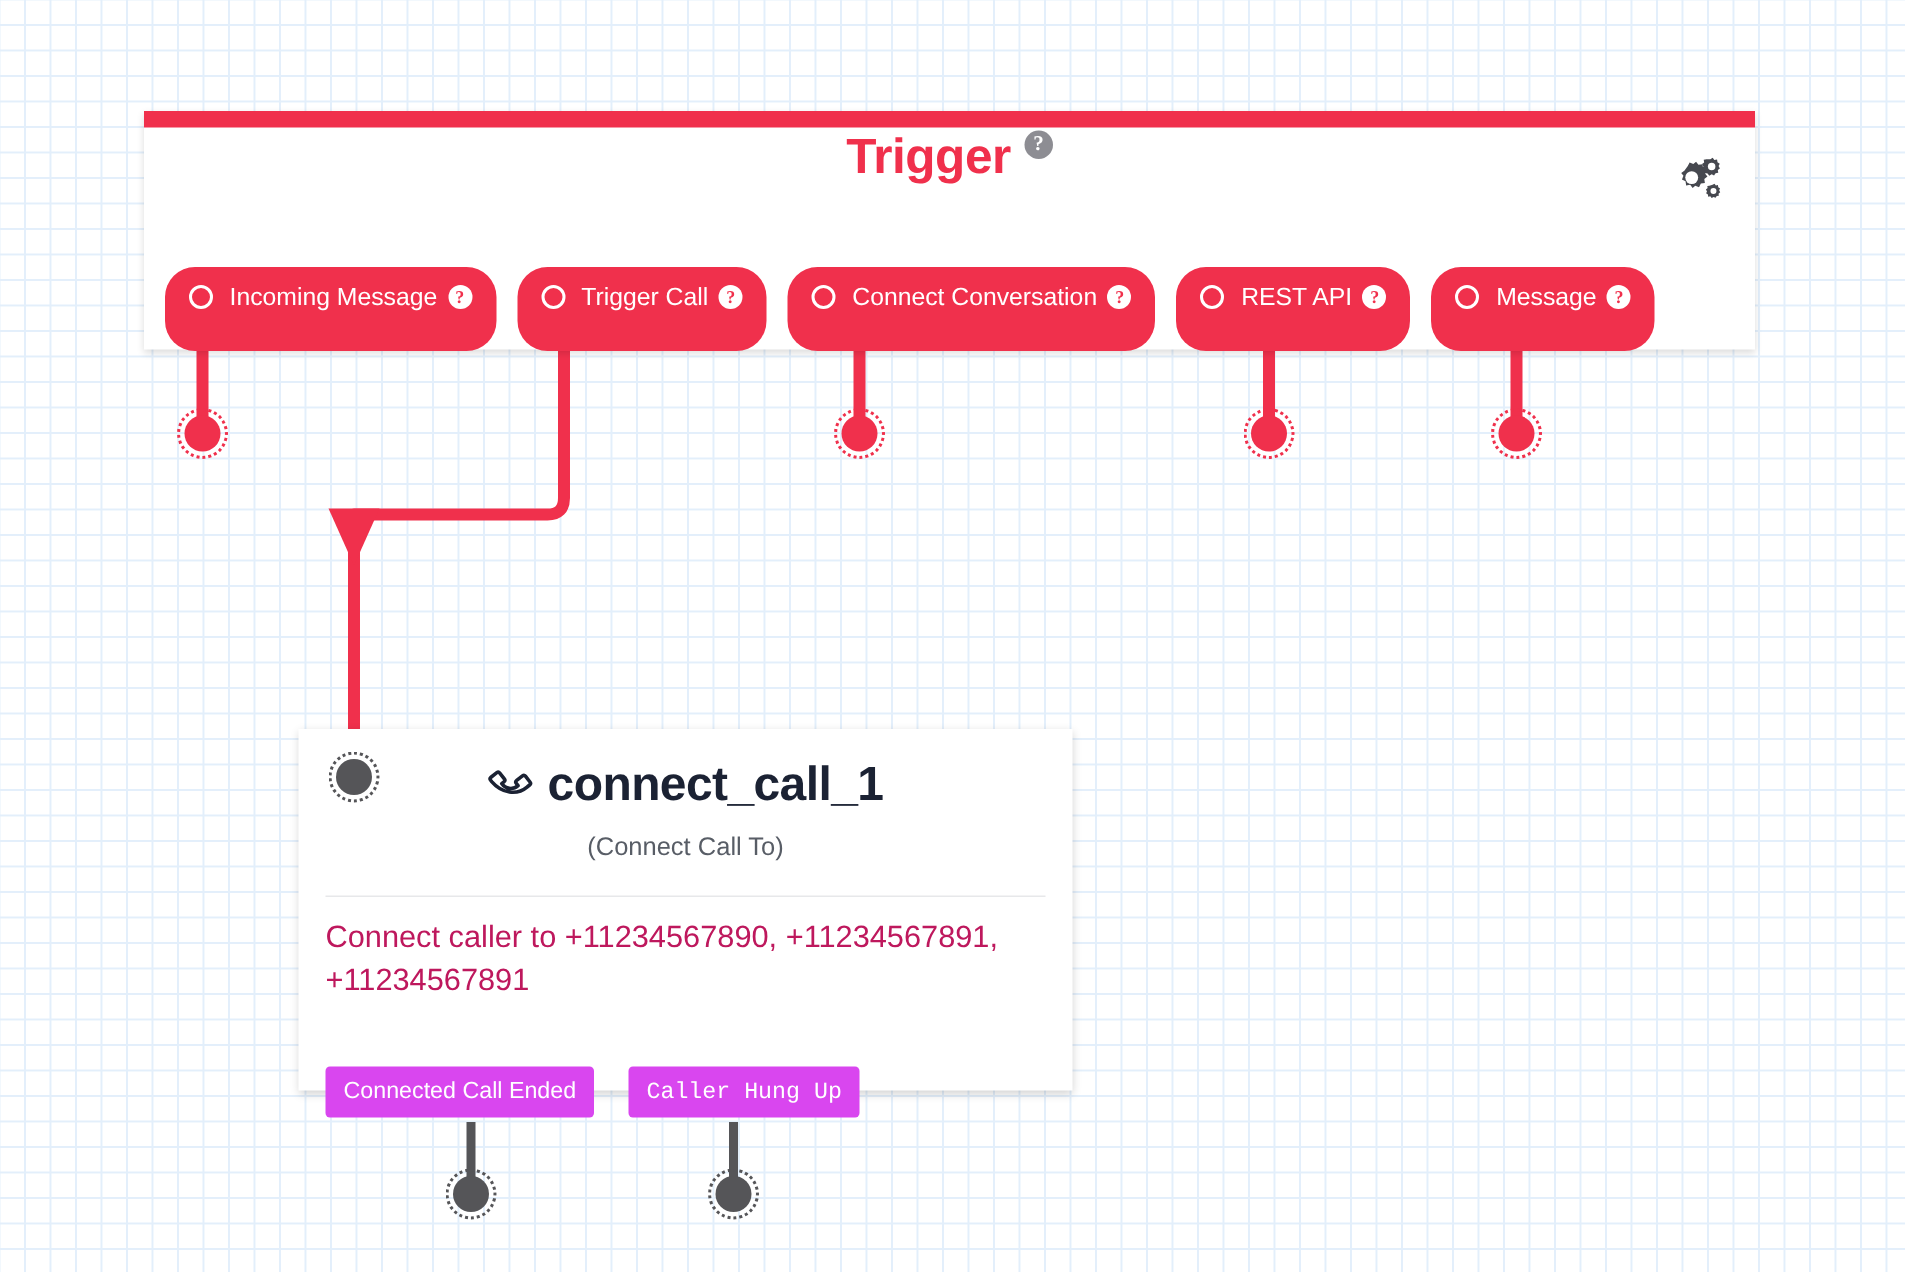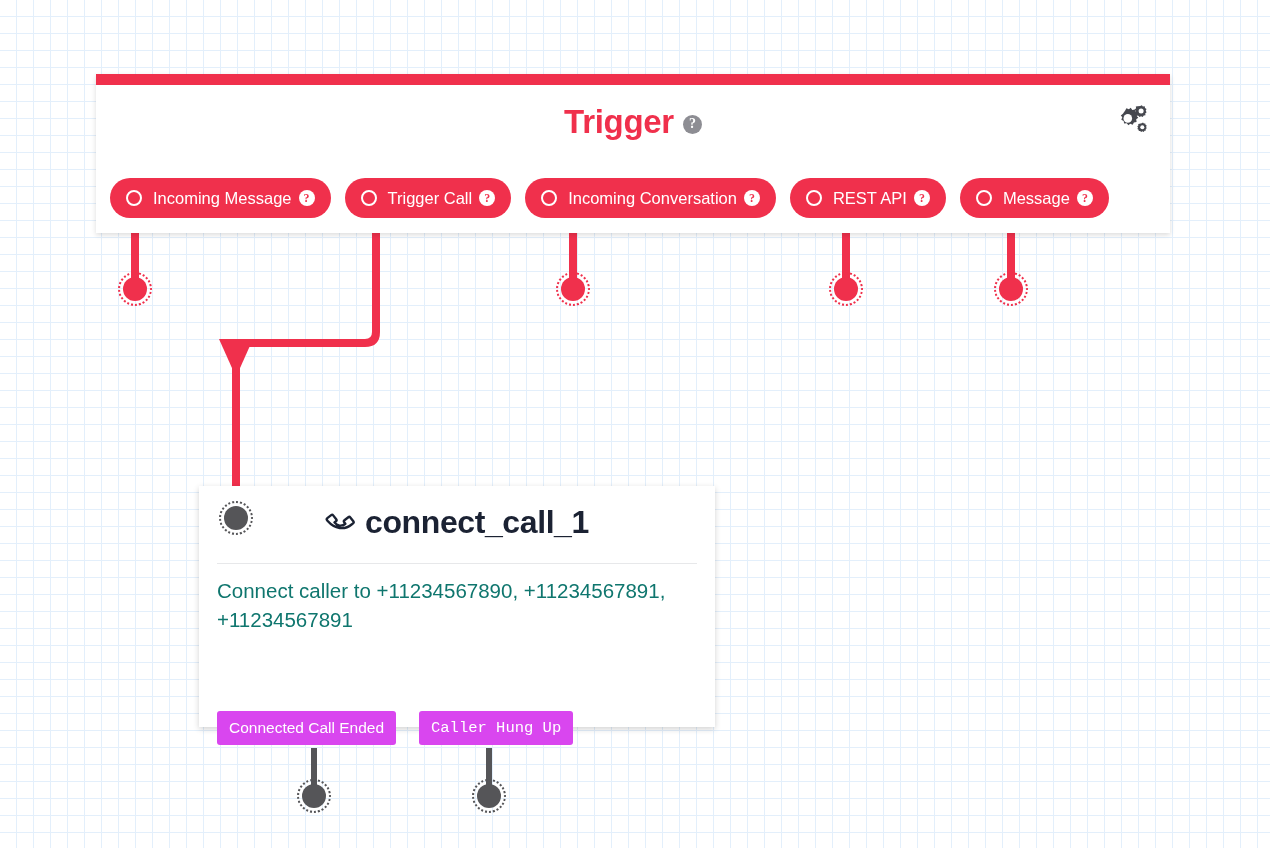--- a/index.html
+++ b/index.html
@@ -46,21 +46,20 @@
     height: 159px;
     background: #ffffff;
     border-top: 11px solid #f0304c;
     box-shadow: 0 2px 5px rgba(0,0,0,0.14);
     box-sizing: border-box;
   }
   #trigger-title-row {
     position: relative;
     height: 74px;
     display: flex;
-    align-items: center;
     justify-content: center;
   }
   #trigger-title {
     color: #f0304c;
     font-size: 33px;
     font-weight: bold;
     letter-spacing: -0.3px;
   }
   .help-badge {
     display: inline-flex;
@@ -96,21 +95,21 @@
     align-items: center;
     gap: 0;
   }
   .trigger-pill {
     display: inline-flex;
     align-items: center;
     background: #f0304c;
     color: #ffffff;
     height: 40px;
     border-radius: 20px;
-    padding: 0 16px 0 16px;
+    padding: 0 16px 16px 16px;
     font-size: 16.5px;
     white-space: nowrap;
     cursor: pointer;
     margin-right: 14px;
   }
   .trigger-pill .radio-ring {
     width: 16px;
     height: 16px;
     border: 2.2px solid #ffffff;
     border-radius: 50%;
@@ -188,21 +187,21 @@
     margin-top: 14px;
   }
   #node-divider {
     height: 1px;
     background: #e7e8ea;
     margin: 22px 18px 0 18px;
   }
   #node-body {
     padding: 12px 18px 0 18px;
     font-size: 20.5px;
-    color: #0f766e;
+    color: #be185d;
     line-height: 1.42;
   }
 
   
   .exit-label {
     position: absolute;
     background: #d946ef;
     color: #ffffff;
     font-size: 15.5px;
     padding: 8px 12px;
@@ -261,21 +260,21 @@
     </div>
 
     <div class="trigger-pill">
       <span class="radio-ring"></span>
       <span class="pill-label">Trigger Call</span>
       <span class="pill-help">?</span>
     </div>
 
     <div class="trigger-pill">
       <span class="radio-ring"></span>
-      <span class="pill-label">Incoming Conversation</span>
+      <span class="pill-label">Connect Conversation</span>
       <span class="pill-help">?</span>
     </div>
 
     <div class="trigger-pill">
       <span class="radio-ring"></span>
       <span class="pill-label">REST API</span>
       <span class="pill-help">?</span>
     </div>
 
     <div class="trigger-pill">
@@ -300,20 +299,21 @@
 <div id="node-connect-call-1">
   <div id="node-header">
     <svg id="node-phone-icon" viewBox="0 0 24 24" xmlns="http://www.w3.org/2000/svg">
       <g transform="rotate(-38 12 12)">
         <path d="M5.2 3.6h3.1c.5 0 .9.4.9.9v3.1c0 .5-.4.9-.9.9H7.1c-.2 2.8 2.1 5.1 4.9 4.9v-1.2c0-.5.4-.9.9-.9h3.1c.5 0 .9.4.9.9v3.1c0 .5-.4.9-.9.9h-1.2C9.1 16.4 4.6 11.9 4.3 5.4V4.5c0-.5.4-.9.9-.9z" fill="none" stroke="#1b2233" stroke-width="1.5" stroke-linejoin="round"></path>
       </g>
     </svg>
     <span id="node-title">connect_call_1</span>
   </div>
 
+  <div id="node-subtitle">(Connect Call To)</div>
 
   <div id="node-divider"></div>
 
   <div id="node-body">Connect caller to +11234567890, +11234567891, +11234567891</div>
 </div>
 
 <div class="exit-label" style="left:217px; top:711px;">Connected Call Ended</div>
 <div class="exit-label" style="left:419px; top:711px;font-family:Liberation Mono, monospace;">Caller Hung Up</div>
 
 </body></html>

